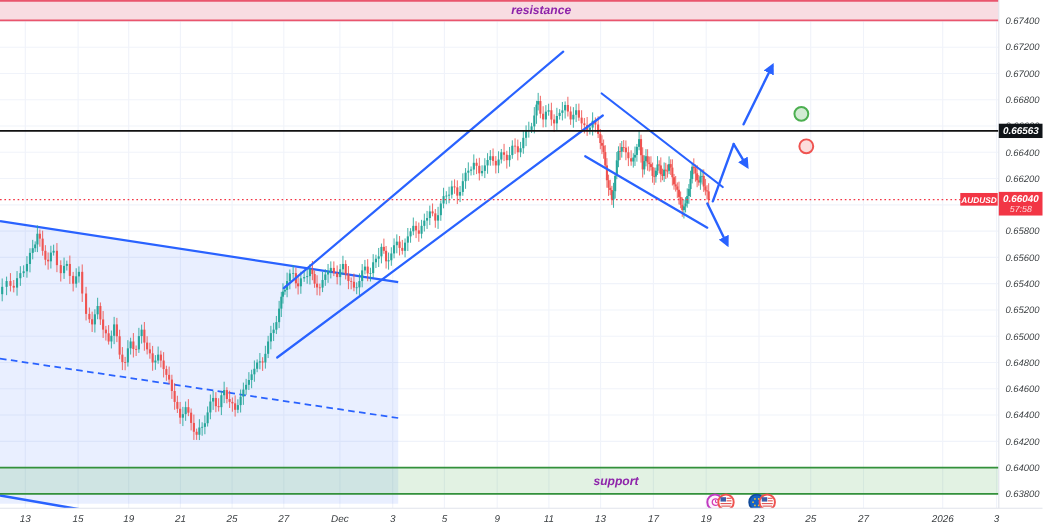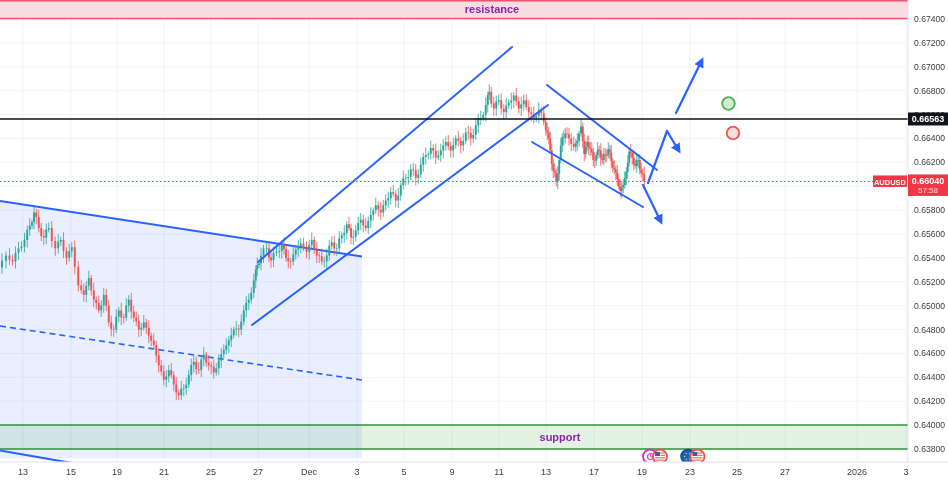--- a/index.html
+++ b/index.html
@@ -1,17 +1,17 @@
 <!DOCTYPE html>
 <html><head>
 <meta charset="utf-8">
 <style>
   html,body{margin:0;padding:0;background:#fff;}
   .wrap{position:relative;width:948px;height:480px;overflow:hidden;background:#fff;
-        font-family:"Liberation Sans",sans-serif;}
+        font-family:"Liberation Sans",sans-serif;font-style:italic;}
   svg{display:block;}
   text{font-family:"Liberation Sans",sans-serif;}
   .band-label{font-size:11px;font-weight:bold;}
   .tag-text{font-size:9px;font-weight:bold;}
   .tag-sub{font-size:8px;}
   .sym-text{font-size:7.5px;font-weight:bold;}
 </style>
 </head>
 <body>
 

